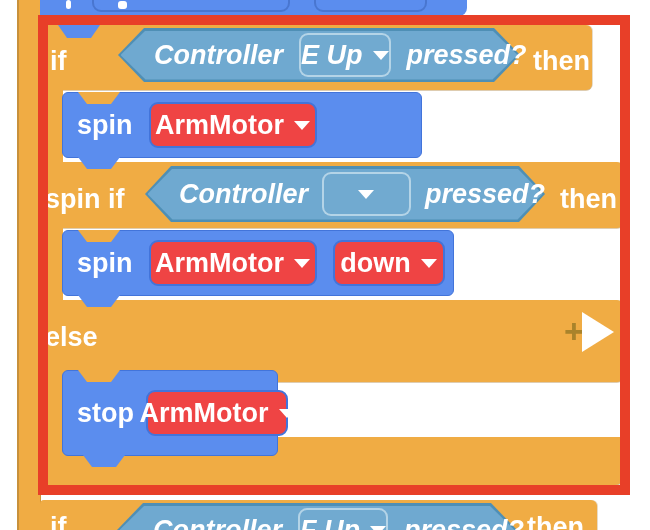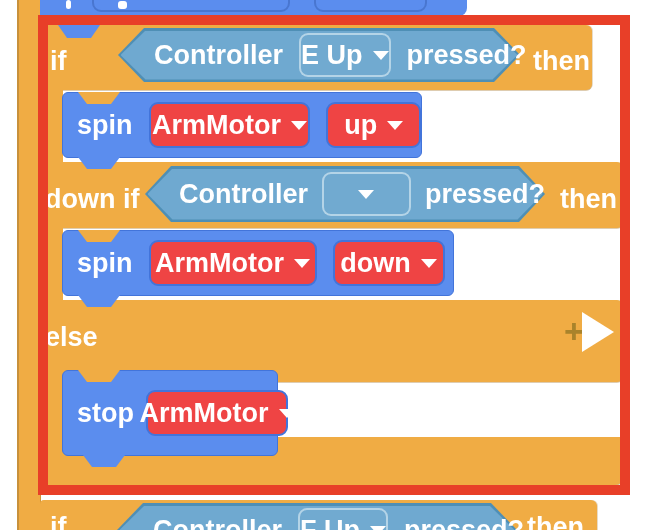--- a/index.html
+++ b/index.html
@@ -29,21 +29,21 @@
   .hex-border{
     position:absolute;inset:0;background:#4F8FB5;
     clip-path:polygon(26px 0,calc(100% - 26px) 0,100% 50%,calc(100% - 26px) 100%,26px 100%,0 50%);
   }
   .hex-fill{
     position:absolute;inset:2.5px;background:#6FA9D0;
     clip-path:polygon(25px 0,calc(100% - 25px) 0,100% 50%,calc(100% - 25px) 100%,25px 100%,0 50%);
   }
   .hex-content{
     position:absolute;inset:0;display:flex;align-items:center;
-    padding-left:36px;gap:16px;
+    padding-left:36px;gap:16px;font-style:italic;
   }
   
   .dd{
     display:flex;align-items:center;justify-content:center;gap:10px;
     border-radius:9px;height:44px;box-sizing:border-box;
   }
   .dd-teal{border:2px solid rgba(235,245,250,.55);background:rgba(255,255,255,0.02);}
   .dd-blue{border:2px solid #4274DA;background:#ef4444;height:46px;}
   .caret{
     width:0;height:0;border-left:8px solid transparent;border-right:8px solid transparent;
@@ -130,29 +130,25 @@
 
 <div class="abs orange" style="left:40px;top:88px;width:23px;height:76px;"></div>
 
 <div class="abs blue-block" style="left:62px;top:92px;width:360px;height:66px;">
   <div class="notch-orange"></div>
   <span class="lbl">spin</span>
   <div class="dd dd-blue" style="width:168px;">
     <span class="lbl">ArmMotor</span>
     <span class="caret"></span>
   </div>
-  <div class="dd dd-blue" style="width:98px;">
-    <span class="lbl">up</span>
-    <span class="caret"></span>
-  </div>
   <div class="tab-blue" style="left:15px;"></div>
 </div>
 
 <div class="abs orange o-edge" style="left:40px;top:162px;width:583px;height:66px;border-radius:0 6px 6px 0;">
-  <span class="lbl abs" style="left:5px;top:24px;">down if</span>
+  <span class="lbl abs" style="left:5px;top:24px;">spin if</span>
   <div class="abs hex" style="left:105px;top:4px;width:400px;height:56px;">
     <div class="hex-border"></div>
     <div class="hex-fill"></div>
     <div class="hex-content" style="padding-left:34px;gap:14px;">
       <span class="lbl">Controller</span>
       <div class="dd dd-teal" style="width:131px;">
         <span class="caret"></span>
       </div>
       <span class="lbl">pressed?</span>
     </div>

